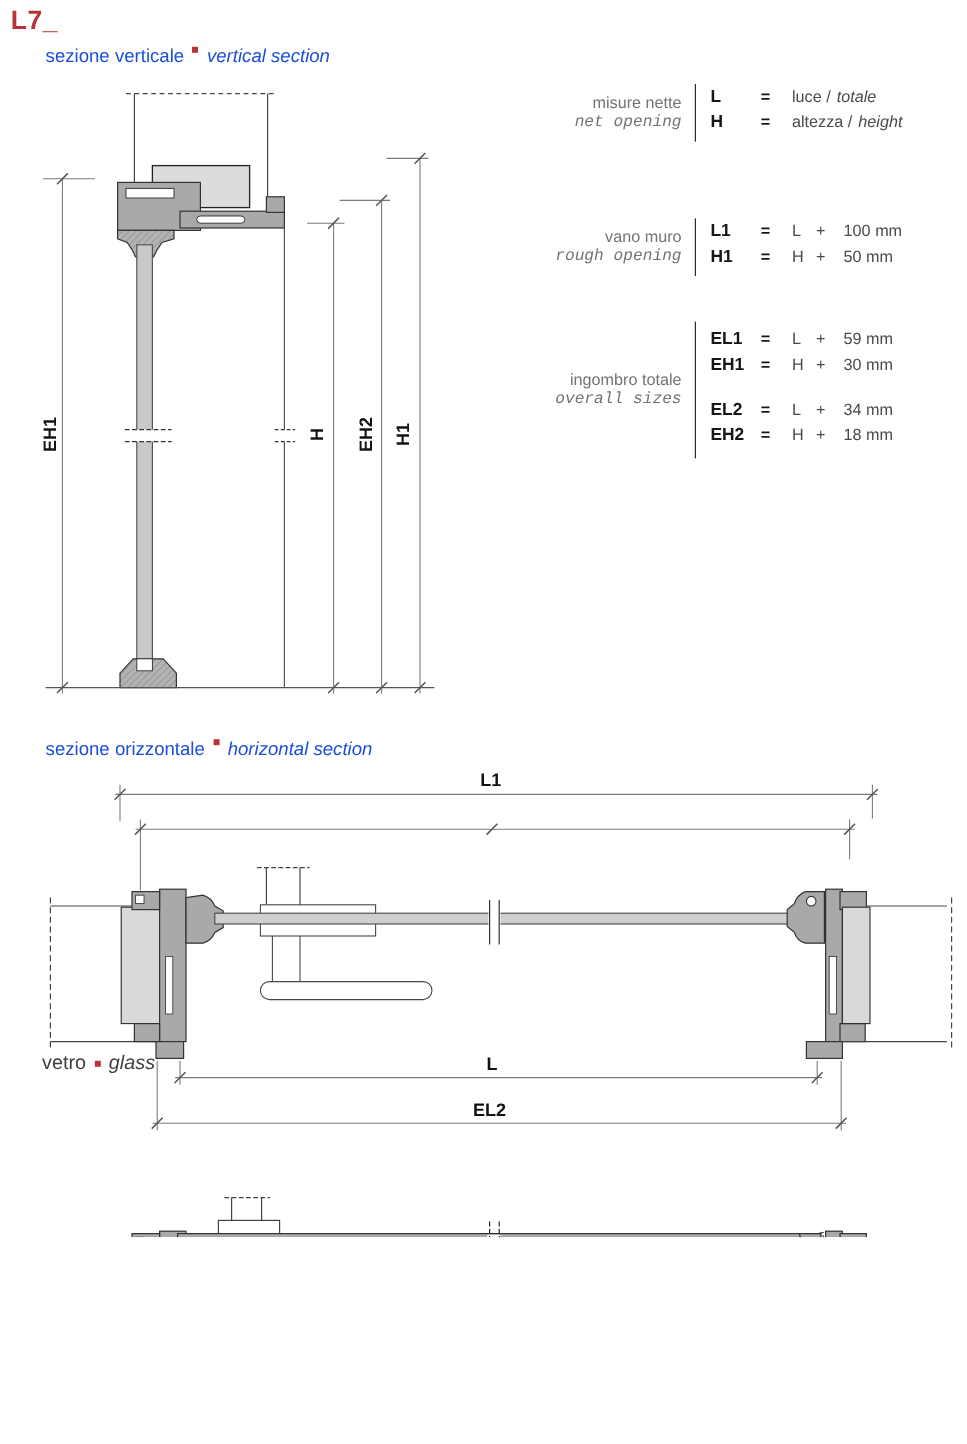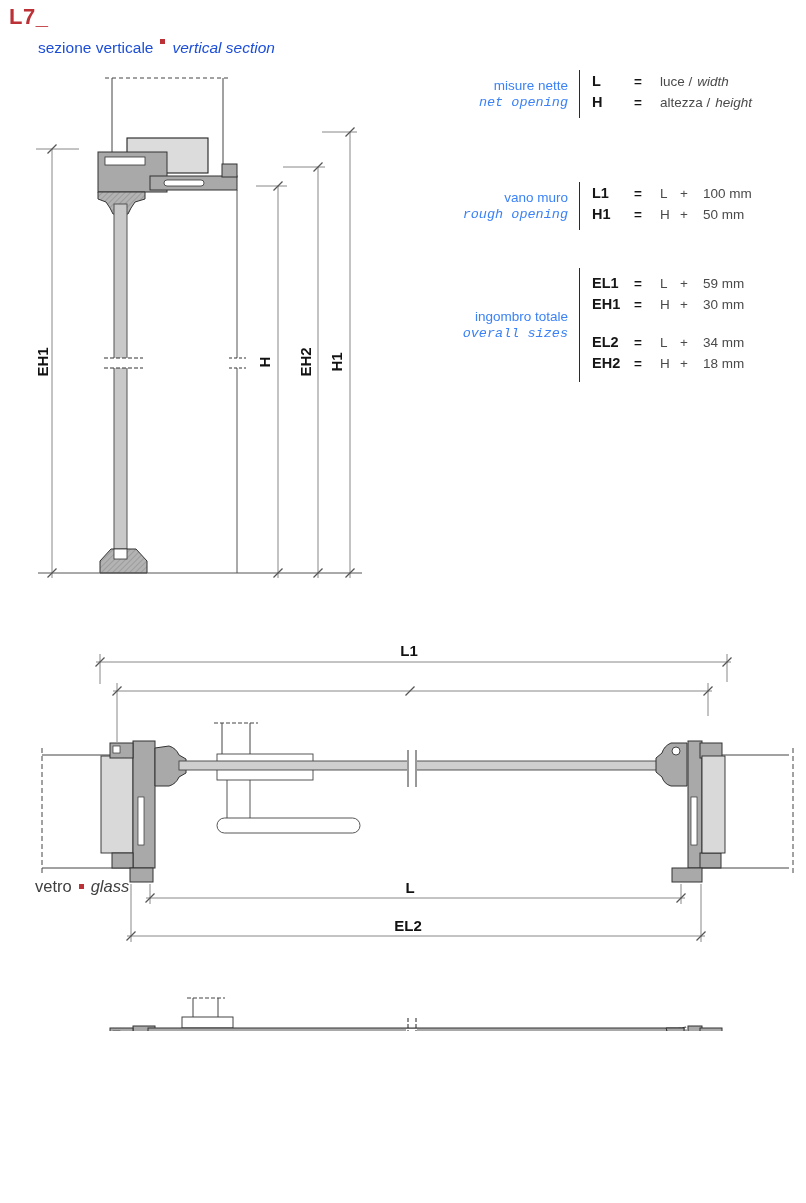--- a/index.html
+++ b/index.html
@@ -7,21 +7,21 @@
         font-family:"Liberation Sans",sans-serif;color:#3b3b3b;}
   .brand{position:absolute;left:9px;top:4px;font-size:22px;font-weight:bold;color:#bb3136;letter-spacing:.5px;}
   .sec-head{position:absolute;font-size:15.5px;color:#1d4ed8;display:flex;align-items:flex-start;white-space:nowrap;}
   .sec-head em{font-style:italic;}
   .bullet{display:inline-block;width:5px;height:5px;background:#bb3136;margin:0 7px;flex:0 0 auto;}
   .mat{position:absolute;font-size:16.5px;color:#404040;display:flex;align-items:center;white-space:nowrap;}
   .mat em{font-style:italic;}
   
   .lgroup{position:absolute;display:flex;align-items:stretch;}
   .llabels{width:116px;display:flex;flex-direction:column;justify-content:center;align-items:flex-end;
-           font-size:13.5px;line-height:17px;color:#3b82f6;padding-right:11px;border-right:1.6px solid #2b2b2b;}
+           font-size:13.5px;line-height:17px;color:#737373;padding-right:11px;border-right:1.6px solid #2b2b2b;}
   .llabels .len{font-style:italic;font-family:Liberation Mono, monospace;}
   .lrows{display:flex;flex-direction:column;justify-content:center;padding-left:12px;}
   .lrow{display:flex;align-items:baseline;height:21px;font-size:13.5px;color:#4a4a4a;white-space:nowrap;}
   .lrow .code{width:42px;font-weight:bold;font-size:14.5px;color:#161616;}
   .lrow .eq{width:26px;font-weight:bold;color:#161616;}
   .lrow .base{display:inline-block;width:20px;}
   .lrow .plus{display:inline-block;width:23px;}
   .lrow .en{font-style:italic;margin-left:5px;}
   .rowgap{height:17px;}
   
@@ -117,21 +117,21 @@
 
   <div class="lgroup" style="left:452px;top:70px;height:48px;">
     <div class="llabels">
       <span>misure nette</span>
       <span class="len">net opening</span>
     </div>
     <div class="lrows">
       <div class="lrow">
         <span class="code">L</span>
         <span class="eq">=</span>
-        <span><span>luce /</span><span class="en">width</span></span>
+        <span><span>luce /</span><span class="en">totale</span></span>
       </div>
       <div class="lrow">
         <span class="code">H</span>
         <span class="eq">=</span>
         <span><span>altezza /</span><span class="en">height</span></span>
       </div>
     </div>
   </div>
 
   <div class="lgroup" style="left:452px;top:182px;height:48px;">
@@ -176,20 +176,25 @@
         <span><span class="base">L</span><span class="plus">+</span><span>34 mm</span></span>
       </div>
       <div class="lrow">
         <span class="code">EH2</span>
         <span class="eq">=</span>
         <span><span class="base">H</span><span class="plus">+</span><span>18 mm</span></span>
       </div>
     </div>
   </div>
 
+  <div class="sec-head" style="left:38px;top:616px;">
+    <span>sezione orizzontale</span>
+    <span class="bullet"></span>
+    <em>horizontal section</em>
+  </div>
 
   <svg style="left:30px;top:640px;" width="776" height="320" viewBox="30 640 776 320">
 
     <g stroke="#7a7a7a" stroke-width="0.9" fill="none">
       <line x1="96" y1="662" x2="731" y2="662"></line>
       <line x1="100" y1="654" x2="100" y2="684"></line>
         <line x1="727" y1="654" x2="727" y2="682"></line>
       <line x1="113" y1="691" x2="712" y2="691"></line>
       <line x1="117" y1="683" x2="117" y2="742"></line>
         <line x1="708" y1="683" x2="708" y2="716"></line>

